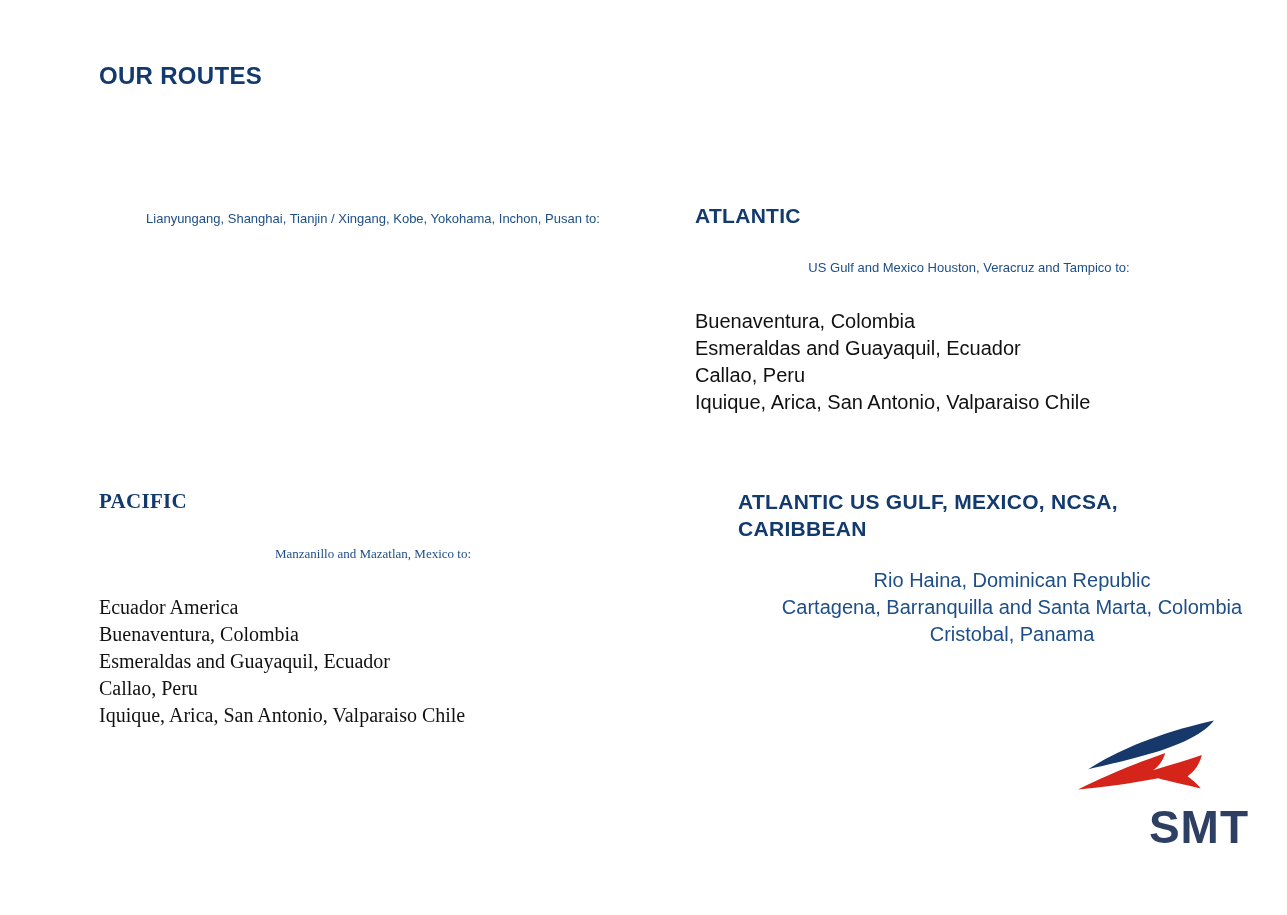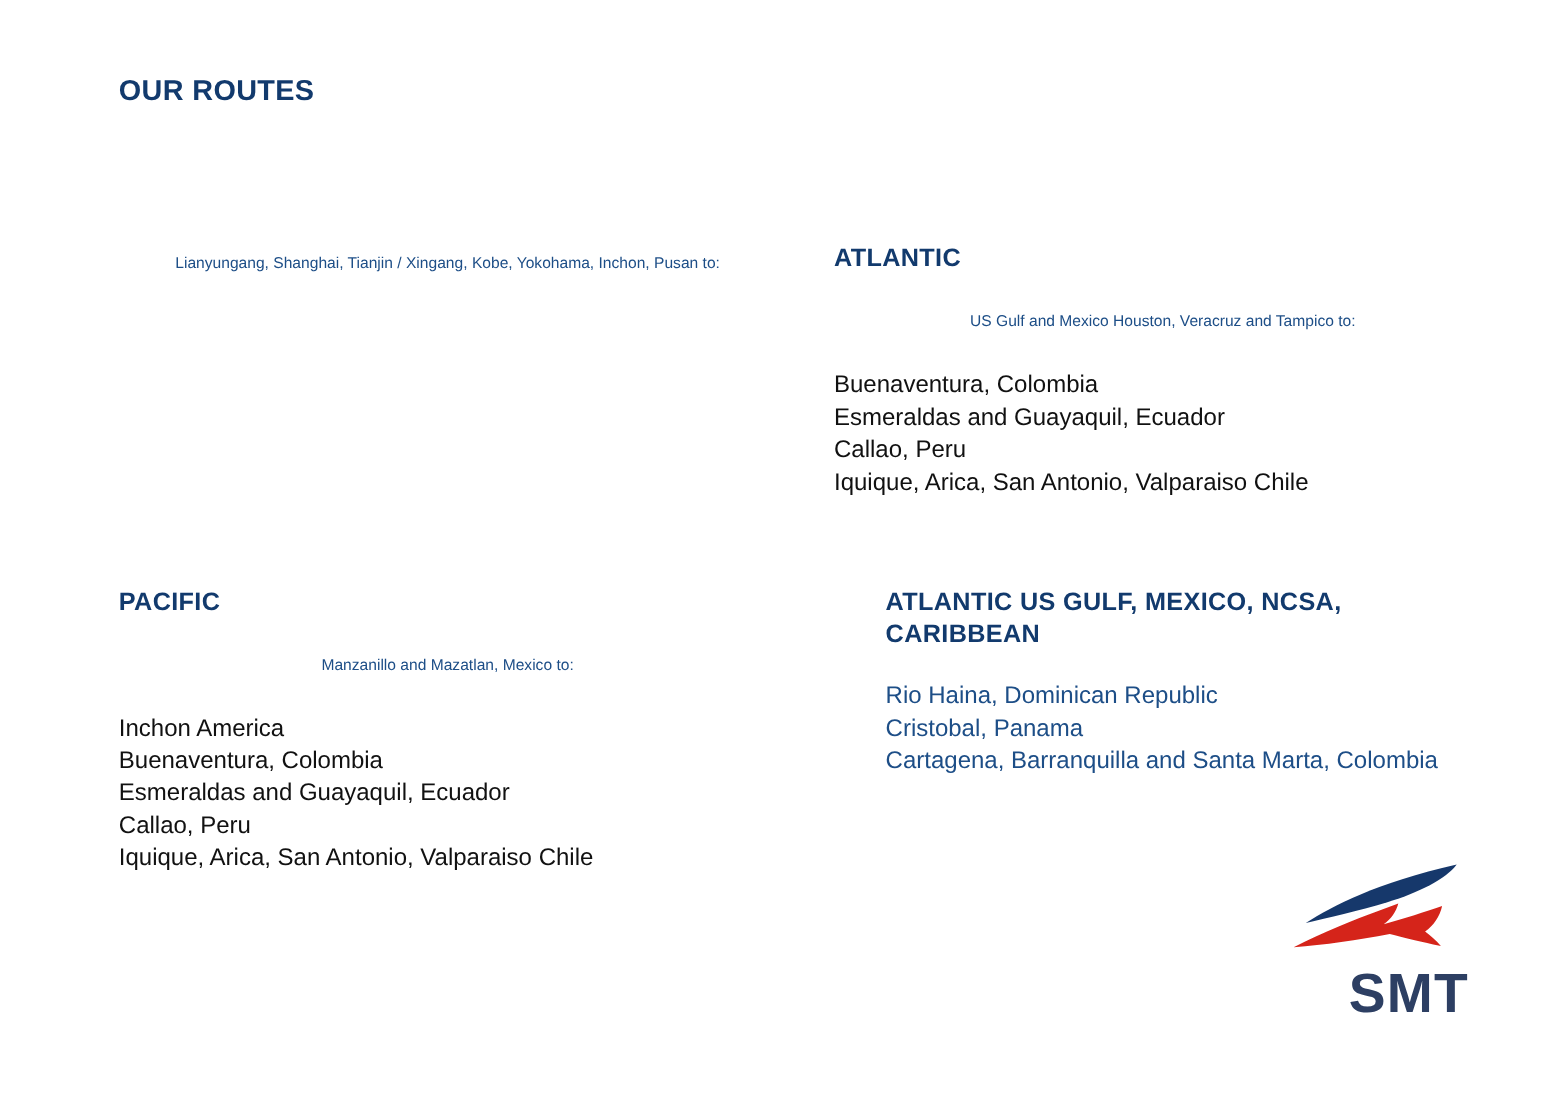--- a/index.html
+++ b/index.html
@@ -20,45 +20,45 @@
     -webkit-font-smoothing:antialiased;
   }
   .page-title{
     position:absolute;left:99px;top:62px;margin:0;
     font-size:24px;font-weight:bold;letter-spacing:.3px;
     color:var(--heading-text);
   }
   .route-section{position:absolute;width:548px;}
   .sec-asia{left:99px;top:205px;}
   .sec-atlantic{left:695px;top:202px;}
-  .sec-pacific{left:99px;top:488px;}
+  .sec-pacific{left:99px;top:488px;font-family:Liberation Serif, serif;}
   .sec-atl-gulf{left:695px;top:488px;margin-left:43px;}
   .route-section h3{
     margin:0 0 25px 0;max-width:445px;
     font-size:21px;font-weight:bold;line-height:27px;letter-spacing:.3px;
     color:var(--heading-text);
   }
   .subtitle{
     margin:0 0 27px 0;
     font-size:13px;line-height:27px;
     color:var(--blue-text);
     text-align:center;
   }
   .destinations{
     list-style:none;margin:0;padding:0;
     font-size:20px;line-height:27px;
   }
   .destinations.dark{color:var(--body-text);}
-  .destinations.blue{color:var(--blue-text);}
+  .destinations.blue{color:var(--blue-text);text-align:center;}
   .logo{position:absolute;left:1076px;top:718px;width:142px;}
   .logo-swoosh{display:block;width:142px;height:80px;}
   .swoosh-navy{fill:var(--logo-navy);}
   .swoosh-red{fill:var(--logo-red);}
   .logo-wordmark{
-    position:absolute;left:1116px;top:800px;width:116px;
+    position:absolute;left:1141px;top:800px;width:116px;
     text-align:center;
     font-size:46px;font-weight:bold;letter-spacing:1px;
     color:var(--logo-text);
   }
 </style>
 </head>
 <body>
 
 <main>
 
@@ -76,34 +76,34 @@
       <li>Esmeraldas and Guayaquil, Ecuador</li>
       <li>Callao, Peru</li>
       <li>Iquique, Arica, San Antonio, Valparaiso Chile</li>
     </ul>
   </section>
 
   <section class="route-section sec-pacific">
     <h3>PACIFIC</h3>
     <p class="subtitle">Manzanillo and Mazatlan, Mexico to:</p>
     <ul class="destinations dark">
-      <li>Inchon America</li>
+      <li>Ecuador America</li>
       <li>Buenaventura, Colombia</li>
       <li>Esmeraldas and Guayaquil, Ecuador</li>
       <li>Callao, Peru</li>
       <li>Iquique, Arica, San Antonio, Valparaiso Chile</li>
     </ul>
   </section>
 
   <section class="route-section sec-atl-gulf">
     <h3>ATLANTIC US GULF, MEXICO, NCSA, CARIBBEAN</h3>
     <ul class="destinations blue">
       <li>Rio Haina, Dominican Republic</li>
+      <li>Cartagena, Barranquilla and Santa Marta, Colombia</li>
       <li>Cristobal, Panama</li>
-      <li>Cartagena, Barranquilla and Santa Marta, Colombia</li>
     </ul>
   </section>
 
   <div class="logo">
     <svg class="logo-swoosh" viewBox="0 0 140 78" aria-hidden="true">
       <path class="swoosh-navy" d="M 12 50
         C 34 36, 70 17, 136 2
         C 127 14, 105 25, 79 33
         C 55 40, 30 46, 12 50 Z"></path>
       <path class="swoosh-red" d="M 2 70

